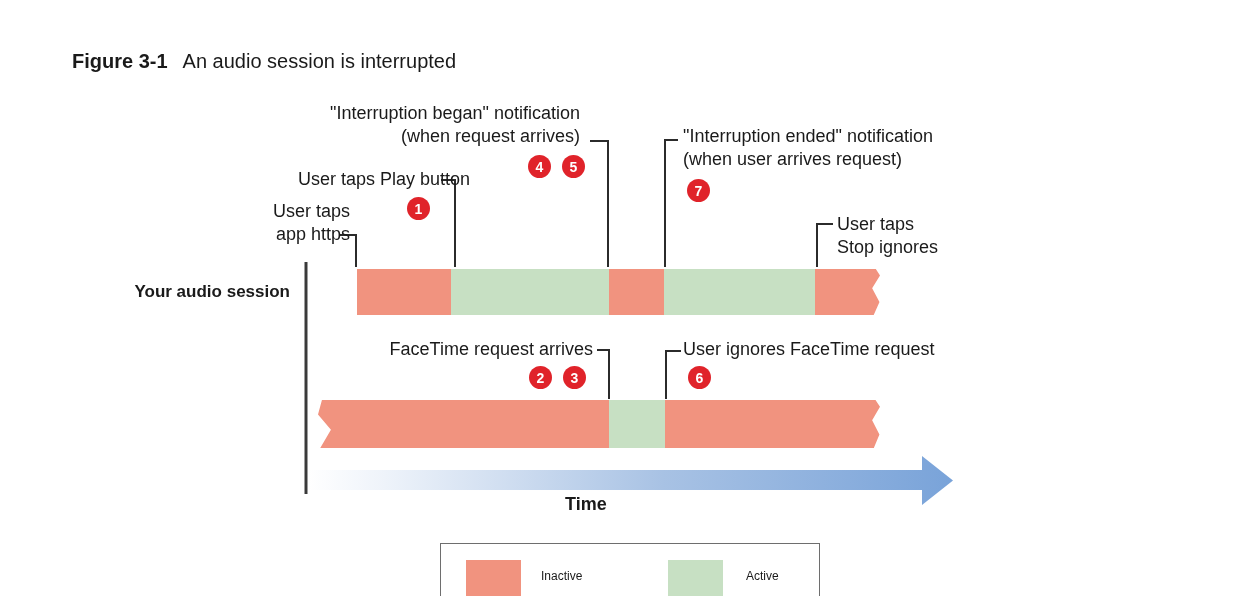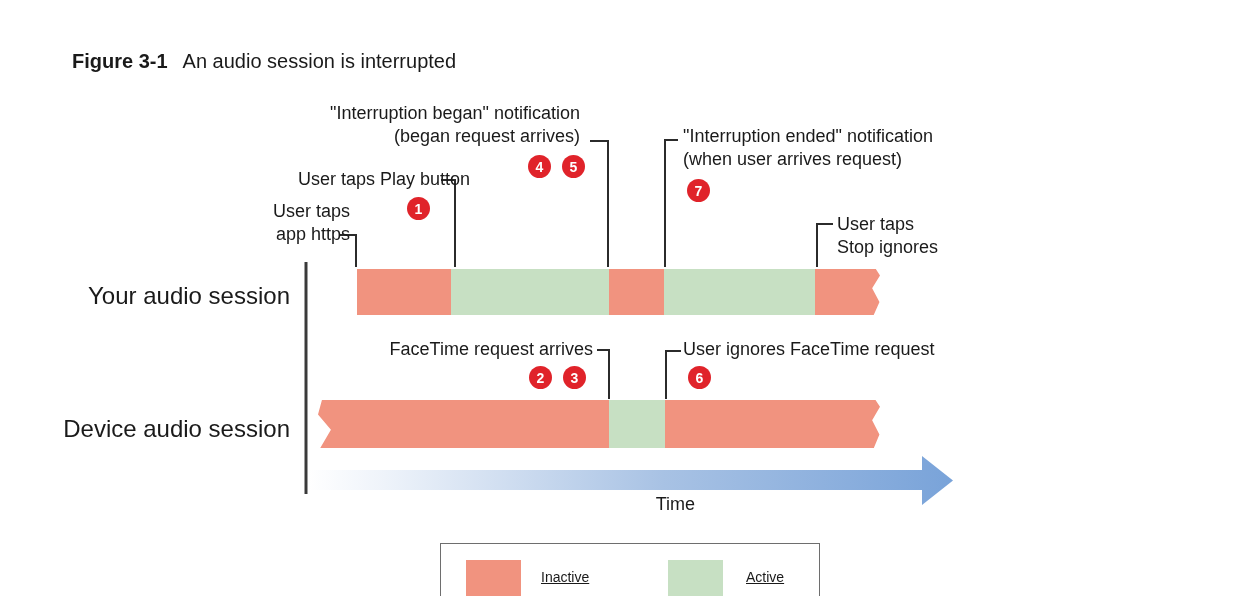--- a/index.html
+++ b/index.html
@@ -7,42 +7,42 @@
     position:relative; width:1240px; height:596px; background:#ffffff;
     font-family:"Liberation Sans", sans-serif; color:#1a1a1a; overflow:hidden;margin-top:48px;
   }
   .fig-title { position:absolute; left:72px; top:2px; font-size:20px; white-space:nowrap; }
   .fig-title .flabel { font-weight:700; }
   .fig-title .ftext { font-weight:400; margin-left:15px; }
 
   .ann { position:absolute; font-size:18px; line-height:23px; white-space:nowrap; }
   .ann.right { text-align:right; }
 
-  .rowlabel { position:absolute; font-size:24px; font-weight:400; white-space:nowrap; }
+  .rowlabel { position:absolute; font-size:17px; font-weight:700; white-space:nowrap; }
 
   .bar { position:absolute; display:flex; overflow:hidden; }
   .bar .seg { height:100%; flex-shrink:0; }
   #bar-your { left:357px; top:221px; width:523px; height:46px;
     clip-path: polygon(0% 0%, 99.2% 0%, 100% 14%, 98.5% 42%, 99.9% 72%, 98.8% 100%, 0% 100%); }
   #bar-device { left:318px; top:352px; width:562px; height:48px;
     clip-path: polygon(0.7% 0%, 99.2% 0%, 100% 14%, 98.6% 42%, 99.9% 72%, 98.9% 100%, 0.4% 100%, 2.3% 62%, 0% 30%); }
 
   .marker { position:absolute; width:23px; height:23px; border-radius:50%;
     background:#E0232A; color:#ffffff; font-size:14px; font-weight:700;
     display:flex; align-items:center; justify-content:center; }
 
-  .time-label { position:absolute; left:565px; top:446px; width:130px; text-align:right;
-    font-size:18px; font-weight:400; }
+  .time-label { position:absolute; left:565px; top:446px; width:130px; text-align:left;
+    font-size:18px; font-weight:700; }
 
   .legend { position:absolute; left:440px; top:495px; width:378px; height:73px;
     border:1px solid #6e6e6e; background:#ffffff; }
   .legend .swatch { position:absolute; top:16px; width:55px; height:44px; }
   .legend .swatch.inactive { left:25px; }
   .legend .swatch.active { left:227px; }
-  .legend .leg-label { position:absolute; top:25px; font-size:14px;text-decoration:underline; }
+  .legend .leg-label { position:absolute; top:25px; font-size:12px; }
   .legend .leg-label.inactive { left:100px; }
   .legend .leg-label.active { left:305px; }
 
   .watermark { position:absolute; right:10px; top:569px; font-size:13px; color:#ededed; }
 
   svg.overlay { position:absolute; left:0; top:0; width:1240px; height:596px; pointer-events:none; }
 </style>
 </head>
 <body>
 
@@ -69,21 +69,21 @@
       <path d="M833 176 L817 176 L817 219"></path>
       <path d="M597 302 L609 302 L609 351"></path>
       <path d="M681 303 L666 303 L666 351"></path>
     </g>
     <path d="M306 214 L306 446" stroke="#3a3a3a" stroke-width="3" fill="none"></path>
     <path d="M308 422 L922 422 L922 408 L953 432.5 L922 457 L922 442 L308 442 Z" fill="url(#timegrad)"></path>
   </svg>
 
   <div class="ann right" style="right:660px; top:54px;">
     <div>"Interruption began" notification</div>
-    <div>(began request arrives)</div>
+    <div>(when request arrives)</div>
   </div>
 
   <div class="ann right" style="right:770px; top:120px;">
     <div>User taps Play button</div>
   </div>
 
   <div class="ann right" style="right:890px; top:152px;">
     <div>User taps</div>
     <div>app https</div>
   </div>
@@ -108,21 +108,20 @@
 
   <div class="marker" style="left:407px; top:149px;">1</div>
   <div class="marker" style="left:529px; top:318px;">2</div>
   <div class="marker" style="left:563px; top:318px;">3</div>
   <div class="marker" style="left:528px; top:107px;">4</div>
   <div class="marker" style="left:562px; top:107px;">5</div>
   <div class="marker" style="left:688px; top:318px;">6</div>
   <div class="marker" style="left:687px; top:131px;">7</div>
 
   <div class="rowlabel" style="right:950px; top:234px;">Your audio session</div>
-  <div class="rowlabel" style="right:950px; top:367px;">Device audio session</div>
 
   <div class="bar" id="bar-your">
       <div class="seg" style="width: 18%; background: rgb(241, 147, 127);"></div>
       <div class="seg" style="width: 30.2%; background: rgb(199, 224, 195);"></div>
       <div class="seg" style="width: 10.5%; background: rgb(241, 147, 127);"></div>
       <div class="seg" style="width: 28.9%; background: rgb(199, 224, 195);"></div>
       <div class="seg" style="width: 12.4%; background: rgb(241, 147, 127);"></div>
     </div>
   <div class="bar" id="bar-device">
       <div class="seg" style="width: 51.7%; background: rgb(241, 147, 127);"></div>

